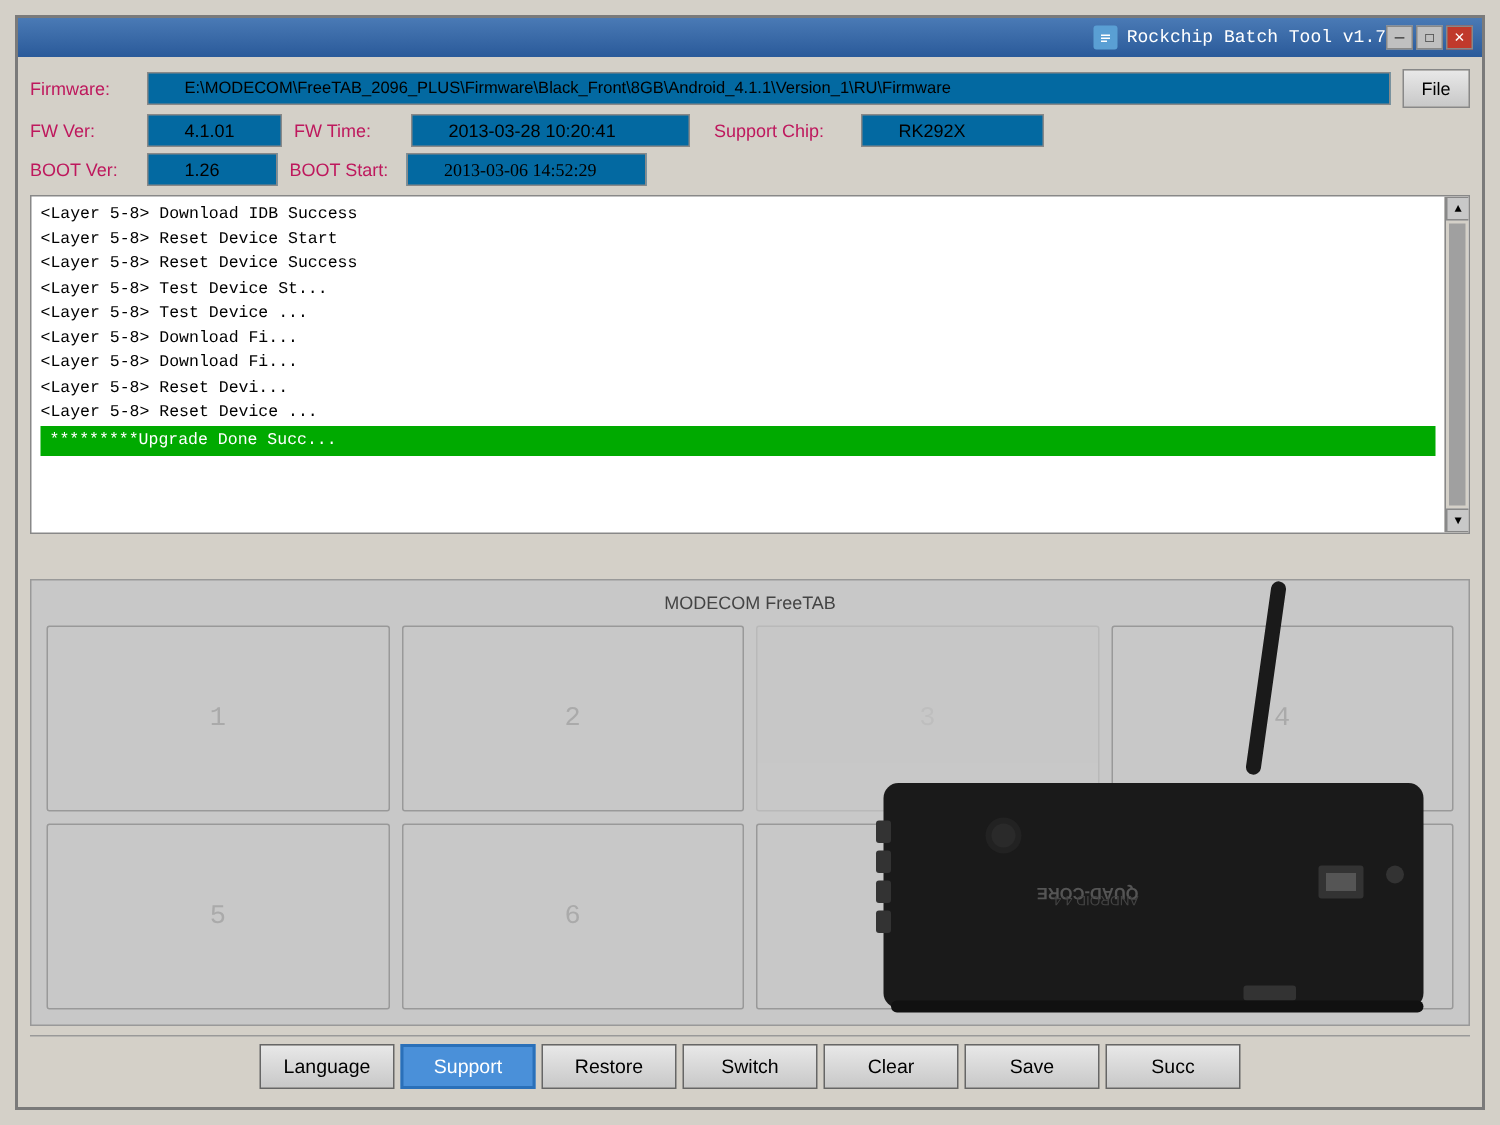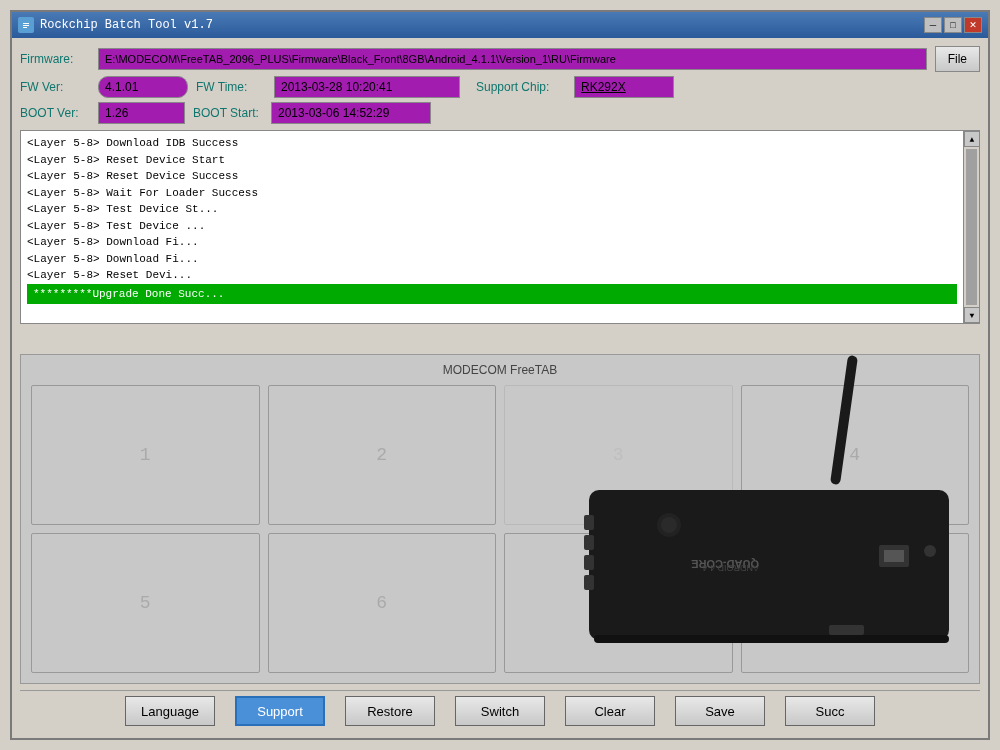--- a/index.html
+++ b/index.html
@@ -22,21 +22,21 @@
       display: flex;
       flex-direction: column;
     }
 
     #titlebar {
       background: linear-gradient(to bottom, #4a7ab5 0%, #2a5a9a 100%);
       color: white;
       padding: 3px 6px;
       display: flex;
       align-items: center;
-      justify-content: space-between;
+      justify-content: flex-end;
       height: 26px;
       flex-shrink: 0;
     }
 
     #titlebar-left {
       display: flex;
       align-items: center;
       gap: 6px;
     }
 
@@ -92,28 +92,28 @@
 
     .info-row {
       display: flex;
       align-items: center;
       gap: 8px;
     }
 
     .info-label {
       font-size: 12px;
       font-family: Arial, sans-serif;
-      color: #0f766e;
+      color: #be185d;
       min-width: 70px;
     }
 
     .info-value-box {
       border: 1px solid #888;
-      background: #a21caf;
-      padding: 2px 6px;
+      background: #0369a1;
+      padding: 2px 24px;
       font-size: 12px;
       font-family: Arial, sans-serif;
       height: 22px;
       display: flex;
       align-items: center;
     }
 
     .firmware-path {
       flex: 1;
       font-size: 11px;
@@ -128,21 +128,21 @@
       font-family: Arial, sans-serif;
       font-size: 12px;
       height: 26px;
     }
 
     
     #log-section {
       position: relative;
       border: 1px solid #888;
       background: white;
-      height: 194px;
+      height: 226px;
       overflow: hidden;
       flex-shrink: 0;
     }
 
     #log-text {
       padding: 4px 6px;
       font-family: 'Courier New', monospace;
       font-size: 11px;
       color: #000;
       line-height: 1.5;
@@ -236,23 +236,23 @@
     .slot-btn.slot-3 {
       opacity: 0.3;
     }
 
     
     #toolbar {
       height: 40px;
       background: #d4d0c8;
       border-top: 1px solid #999;
       display: flex;
-      align-items: flex-end;
-      justify-content: center;
-      gap: 20px;
+      align-items: center;
+      justify-content: center;
+      gap: 4px;
       flex-shrink: 0;
       padding: 4px 8px;
     }
 
     .toolbar-btn {
       height: 30px;
       min-width: 90px;
       border: 1px solid #666;
       background: linear-gradient(to bottom, #e8e8e8, #c8c8c8);
       cursor: pointer;
@@ -295,45 +295,45 @@
   <div id="content">
 
     <div id="info-section">
       <div class="info-row">
         <span class="info-label">Firmware:</span>
         <div class="info-value-box firmware-path">E:\MODECOM\FreeTAB_2096_PLUS\Firmware\Black_Front\8GB\Android_4.1.1\Version_1\RU\Firmware</div>
         <button id="file-btn">File</button>
       </div>
       <div class="info-row">
         <span class="info-label">FW Ver:</span>
-        <div class="info-value-box" style="width:90px;border-radius:10px;">4.1.01</div>
+        <div class="info-value-box" style="width:90px;">4.1.01</div>
         <span class="info-label" style="min-width:70px;">FW Time:</span>
         <div class="info-value-box" style="width:186px;">2013-03-28 10:20:41</div>
         <span class="info-label" style="min-width:90px;margin-left:8px;">Support Chip:</span>
-        <div class="info-value-box" style="width:100px;text-decoration:underline;">RK292X</div>
+        <div class="info-value-box" style="width:122px;">RK292X</div>
       </div>
       <div class="info-row">
         <span class="info-label">BOOT Ver:</span>
         <div class="info-value-box" style="width:87px;text-align:right;">1.26</div>
         <span class="info-label" style="min-width:70px;">BOOT Start:</span>
-        <div class="info-value-box" style="width:160px;">2013-03-06 14:52:29</div>
+        <div class="info-value-box" style="width:160px;font-family:Liberation Serif, serif;">2013-03-06 14:52:29</div>
       </div>
     </div>
 
     <div id="log-section">
       <div id="log-text">
         <div>&lt;Layer 5-8&gt; Download IDB Success</div>
         <div>&lt;Layer 5-8&gt; Reset Device Start</div>
         <div>&lt;Layer 5-8&gt; Reset Device Success</div>
-        <div>&lt;Layer 5-8&gt; Wait For Loader Success</div>
         <div>&lt;Layer 5-8&gt; Test Device St...</div>
         <div>&lt;Layer 5-8&gt; Test Device ...</div>
         <div>&lt;Layer 5-8&gt; Download Fi...</div>
         <div>&lt;Layer 5-8&gt; Download Fi...</div>
         <div>&lt;Layer 5-8&gt; Reset Devi...</div>
+        <div>&lt;Layer 5-8&gt; Reset Device ...</div>
         <div class="log-success">*********Upgrade Done Succ...</div>
       </div>
       <div id="log-scrollbar">
         <div class="scroll-btn">▲</div>
         <div class="scroll-thumb"></div>
         <div class="scroll-btn">▼</div>
       </div>
     </div>
 
     <div id="device-panel">

